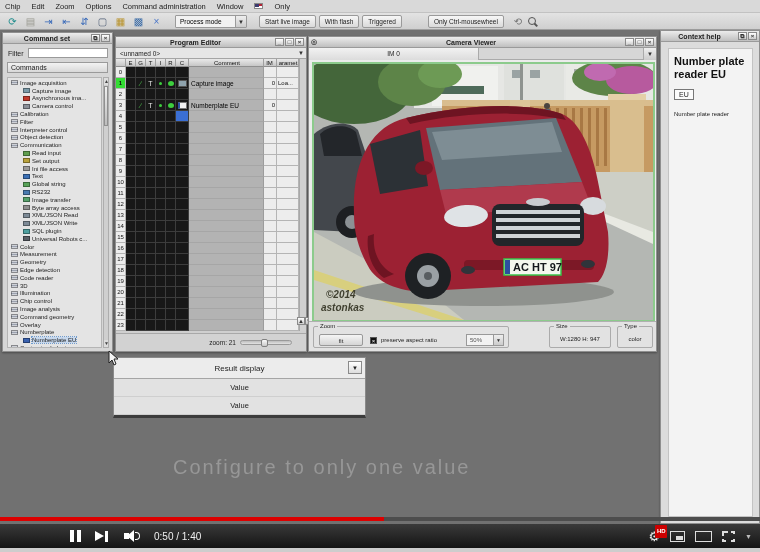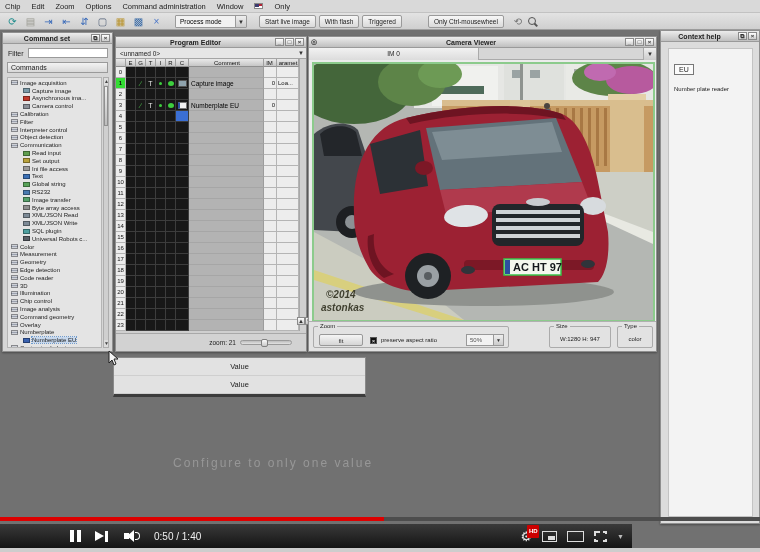--- a/index.html
+++ b/index.html
@@ -87,26 +87,26 @@
   .helpbody{margin-top:10px;font-size:6px;color:#222;}
 
   
   .popup{position:absolute;left:113px;top:357px;width:253px;background:#f0f0f0;border:1px solid #8a8a8a;border-bottom:3px solid #3c3c3c;}
   .popup .head{position:relative;height:21px;border-bottom:1px solid #a5a5a5;background:#ececec;font-size:8px;color:#222;text-align:center;line-height:21px;}
   .popup .dd{position:absolute;right:3px;top:3px;width:14px;height:13px;border:1px solid #8a8a8a;background:linear-gradient(#fff,#ddd);font-size:6px;line-height:13px;text-align:center;color:#222;}
   .popup .item{height:18px;background:#e2e2e2;border-bottom:1px solid #cfcfcf;font-size:7.5px;color:#222;text-align:center;line-height:18px;}
   .cursor{position:absolute;left:108px;top:350px;}
   .caption{position:absolute;left:173px;top:452px;}
   .caption .l1{font-size:20px;font-weight:bold;color:#1f1f1f;letter-spacing:.2px;}
-  .caption .l2{font-size:12px;color:#979797;letter-spacing:2px;margin-top:4px;}
+  .caption .l2{font-size:20px;color:#979797;letter-spacing:2px;margin-top:4px;}
 
   
   .progress{position:absolute;left:0;top:517px;width:760px;height:4px;background:#4d4d4d;}
   .progress .played{height:100%;background:#dd0000;}
-  .ctrlbar{position:absolute;left:0;top:524px;width:632px;height:24px;background:linear-gradient(#3a3a3a,#141414);display:flex;align-items:center;color:#eee;}
+  .ctrlbar{position:absolute;left:0;top:524px;width:760px;height:24px;background:linear-gradient(#3a3a3a,#141414);display:flex;align-items:center;color:#eee;}
   .pbtn{display:flex;align-items:center;justify-content:center;}
   .pause{gap:3px;margin-left:70px;}
   .pause i{display:block;width:4px;height:12px;background:#fff;}
   .next{margin-left:14px;}
   .next .tri{width:0;height:0;border-left:9px solid #fff;border-top:5.5px solid transparent;border-bottom:5.5px solid transparent;}
   .next .bar{width:3px;height:11px;background:#fff;margin-left:1px;}
   .vol{margin-left:16px;position:relative;width:16px;height:12px;}
   .vol .body{position:absolute;left:0;top:3px;width:5px;height:6px;background:#fff;}
   .vol .cone{position:absolute;left:3px;top:0;width:0;height:0;border-right:7px solid #fff;border-top:6px solid transparent;border-bottom:6px solid transparent;}
   .vol .wave{position:absolute;left:11px;top:2px;width:5px;height:8px;border:1.5px solid #fff;border-left:none;border-radius:0 6px 6px 0;}
@@ -853,26 +853,31 @@
 
   <div class="panel" id="ctxhelp">
     <div class="ptitle">
       <span class="t">Context help</span>
       <span class="wbtns">
           <span class="wb">⧉</span>
           <span class="wb">×</span>
         </span>
     </div>
     <div class="helpcard">
+      <h1>Number plate reader EU</h1>
       <span class="eutag">EU</span>
       <div class="helpbody">Number plate reader</div>
     </div>
   </div>
 
   <div class="popup">
+    <div class="head">
+      <span>Result display</span>
+      <span class="dd">▼</span>
+    </div>
     <div id="popup-items">
         <div class="item">Value</div>
         <div class="item">Value</div>
       </div>
   </div>
   <svg class="cursor" width="11" height="16">
     <polygon points="1,1 1,13 4,10 6,15 8,14 6,9 10,9" fill="#f5f5f5" stroke="#222" stroke-width="1"></polygon>
   </svg>
 
   <div class="caption">

